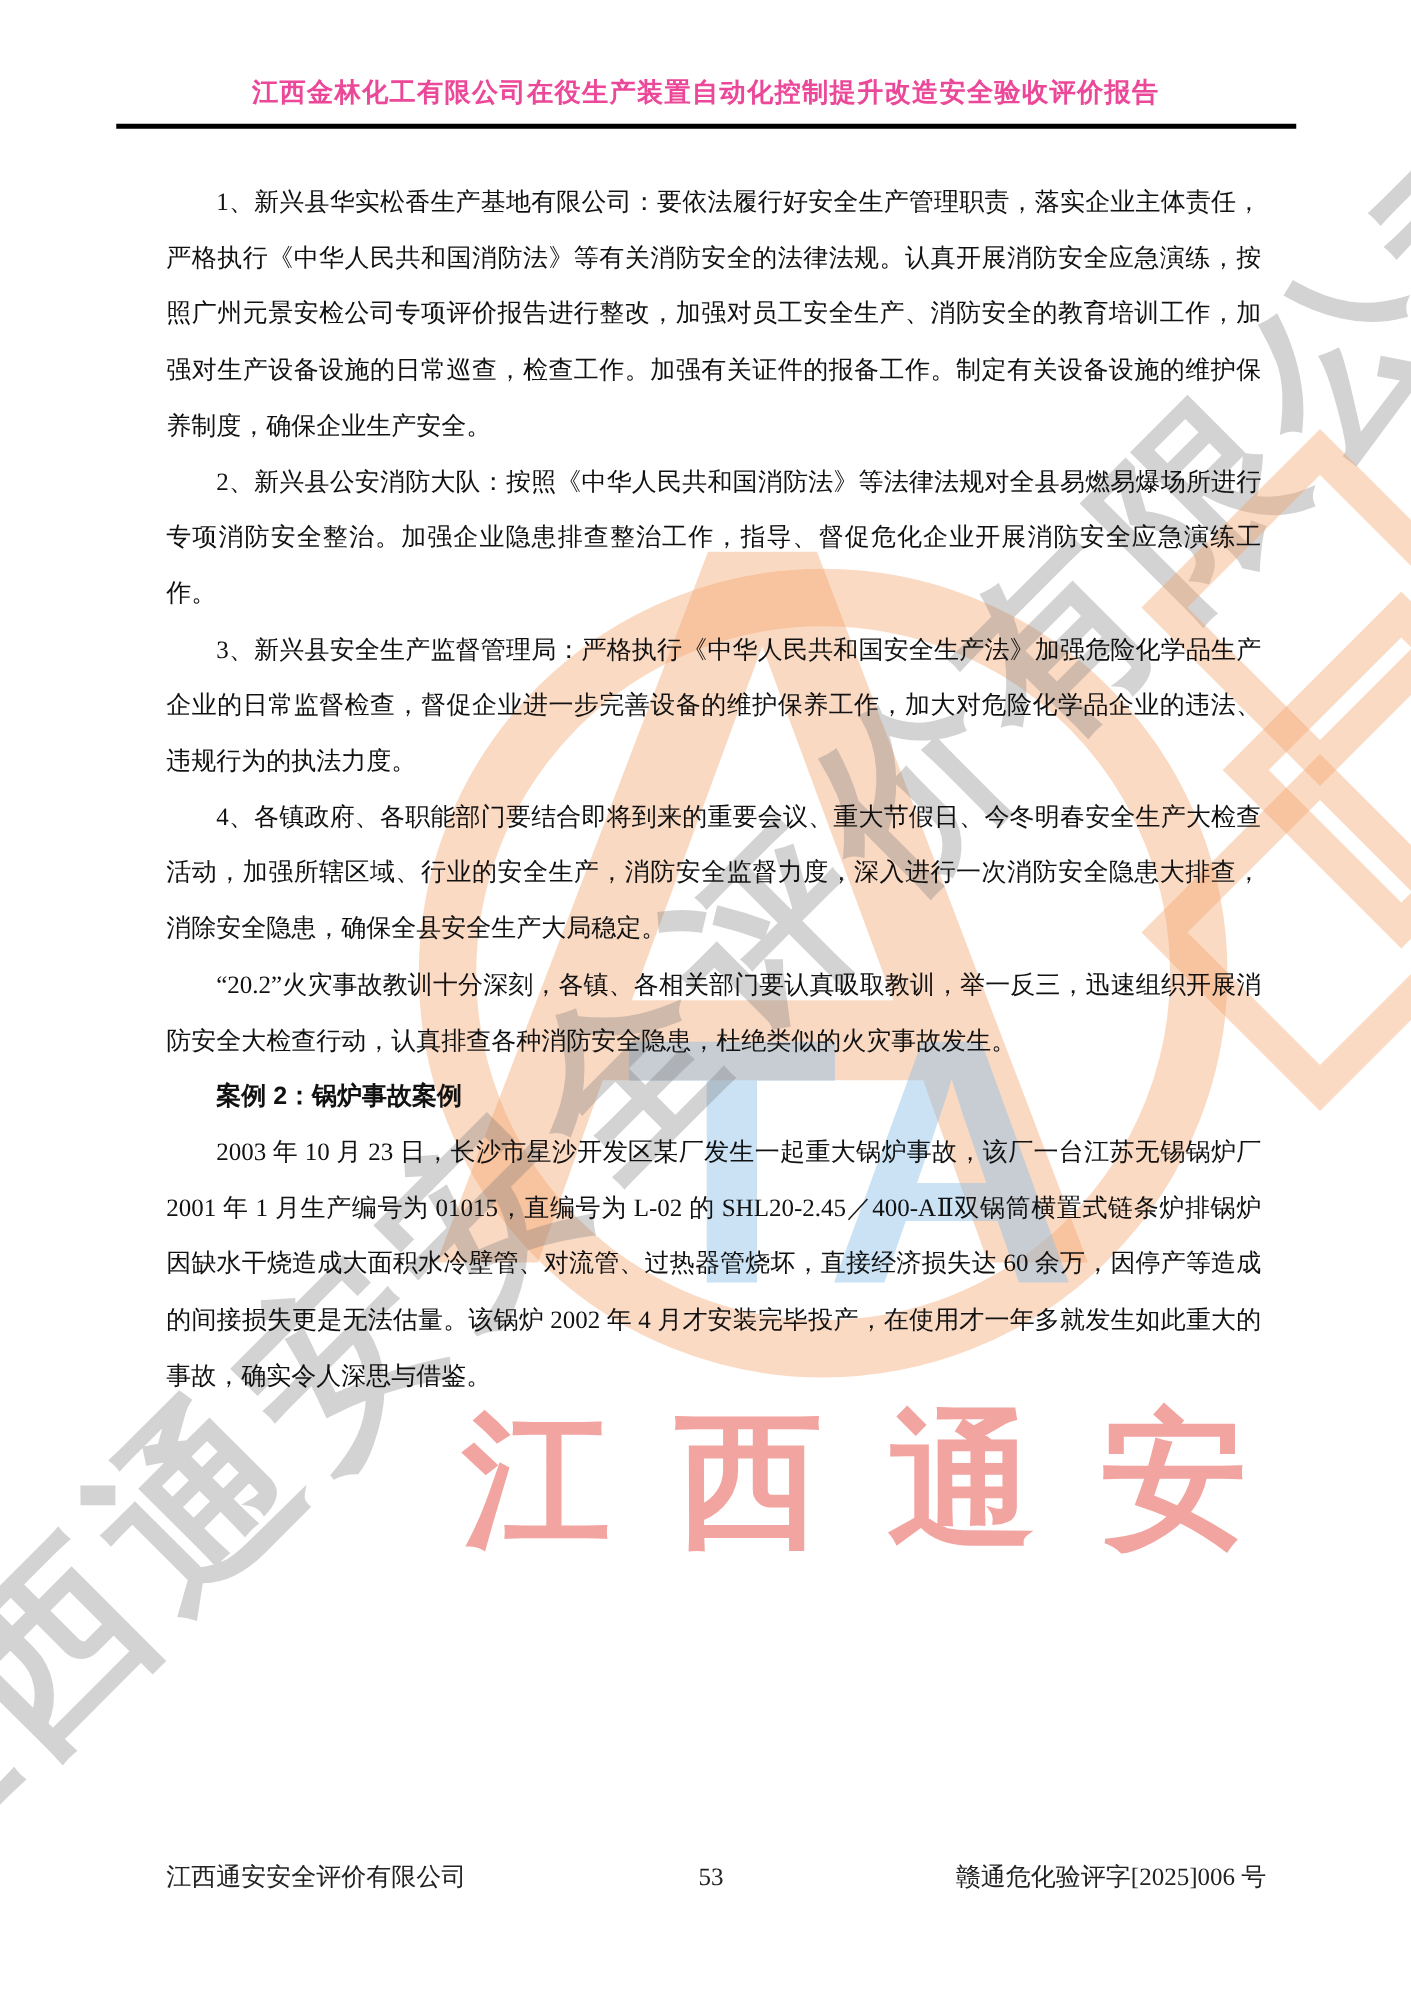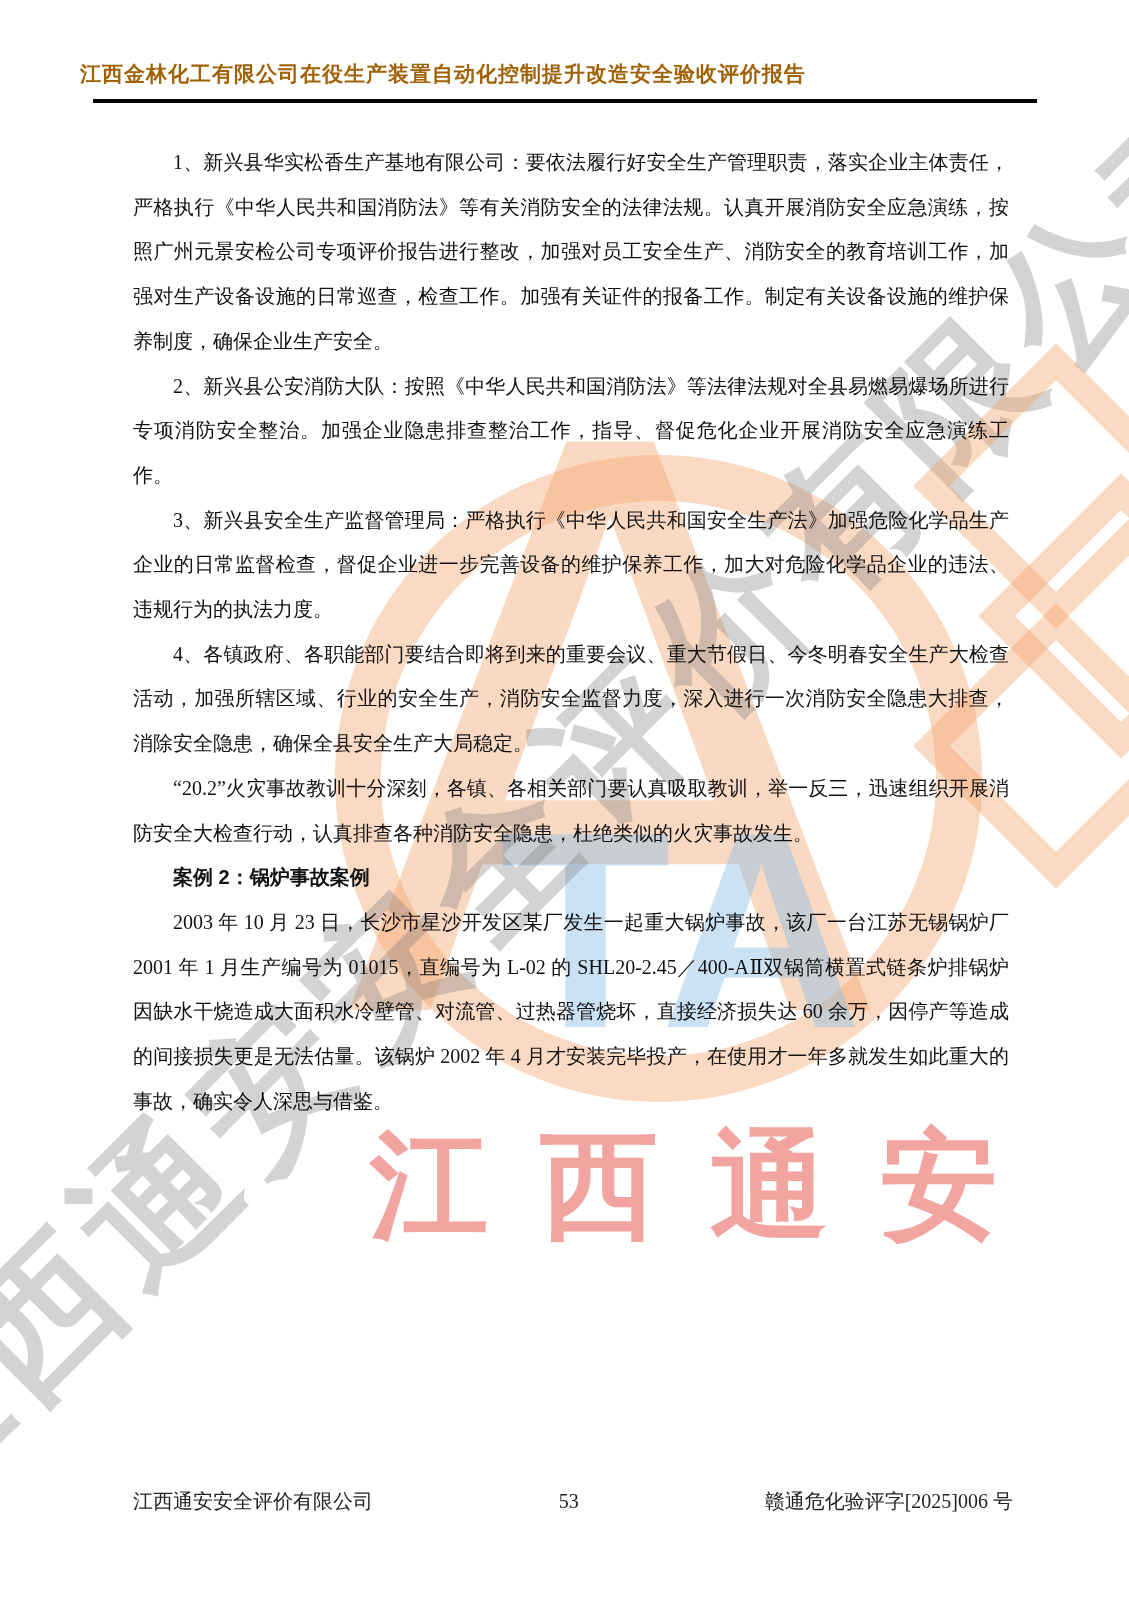--- a/index.html
+++ b/index.html
@@ -5,21 +5,21 @@
   html,body{margin:0;padding:0;}
   body{
     width:1129px;height:1600px;position:relative;overflow:hidden;
     background:#ffffff;
     font-family:"Liberation Serif","DejaVu Serif",serif;
     color:#111;
   }
   
   .header{
     position:absolute;top:60px;left:80px;width:969px;
-    text-align:left;font-size:21px;font-weight:700;color:#a16207;
+    text-align:center;font-size:21px;font-weight:700;color:#ec4899;
     letter-spacing:1px;z-index:3;
   }
   .header-rule{
     position:absolute;top:99px;left:93px;width:944px;height:4px;
     background:#000;z-index:3;
   }
   
   .content{
     position:absolute;top:140px;left:133px;width:876px;
     font-size:20px;line-height:44.7px;text-align:justify;

